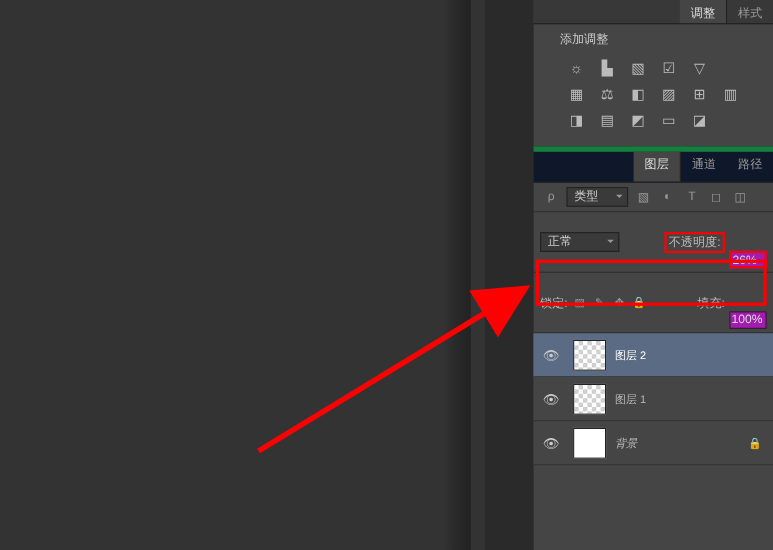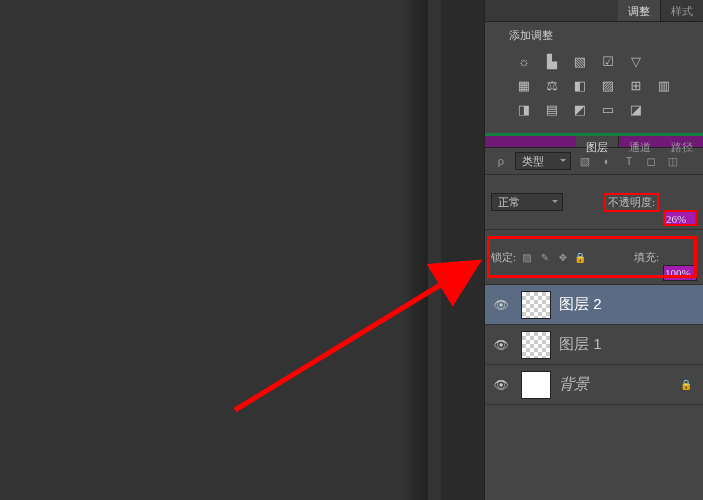--- a/index.html
+++ b/index.html
@@ -65,23 +65,23 @@
 .adj-icon {
   width: 18px; height: 16px;
   display: flex;
   align-items: center;
   justify-content: center;
   color: #bbb;
   font-size: 13px;
 }
 .layers-tabs {
   display: flex;
-  height: 15px;
-  background: #701a75;
-  border-top: 3px solid #15803d;
+  height: 33px;
+  background: #0f172a;
+  border-top: 5px solid #15803d;
   border-bottom: 1px solid #222;
 }
 .filter-row {
   display: flex;
   align-items: center;
   padding: 4px 8px;
   gap: 6px;
   border-bottom: 1px solid #2f2f2f;
 }
 .filter-icon {
@@ -109,21 +109,20 @@
   border: 3px solid transparent;
   border-top-color: #999;
 }
 .prop-row {
   display: flex;
   align-items: center;
   padding: 3px 6px;
   gap: 4px;
   font-size: 11px;
   border-bottom: 1px solid #2f2f2f;
-  font-family: Liberation Serif, serif;
 }
 .label { color: #bbb; white-space: nowrap; }
 .value-box {
   background: #a21caf;
   border: 1px solid #222;
   padding: 0 1px;
   color: #ddd;
   height: 16px;
   line-height: 14px;
   min-width: 34px;
@@ -179,21 +178,21 @@
   background-image:
     linear-gradient(45deg, #ccc 25%, transparent 25%),
     linear-gradient(-45deg, #ccc 25%, transparent 25%),
     linear-gradient(45deg, transparent 75%, #ccc 75%),
     linear-gradient(-45deg, transparent 75%, #ccc 75%);
   background-size: 8px 8px;
   background-position: 0 0, 0 4px, 4px -4px, -4px 0;
   background-color: #fff;
 }
 .layer-name {
-  font-size: 15px;
+  font-size: 10px;
   flex: 1;
 }
 .lock-ind {
   font-size: 10px;
   color: #ccc;
   margin-right: 6px;
 }
 .red-outline {
   position: absolute;
   border: 3px solid #f00;

